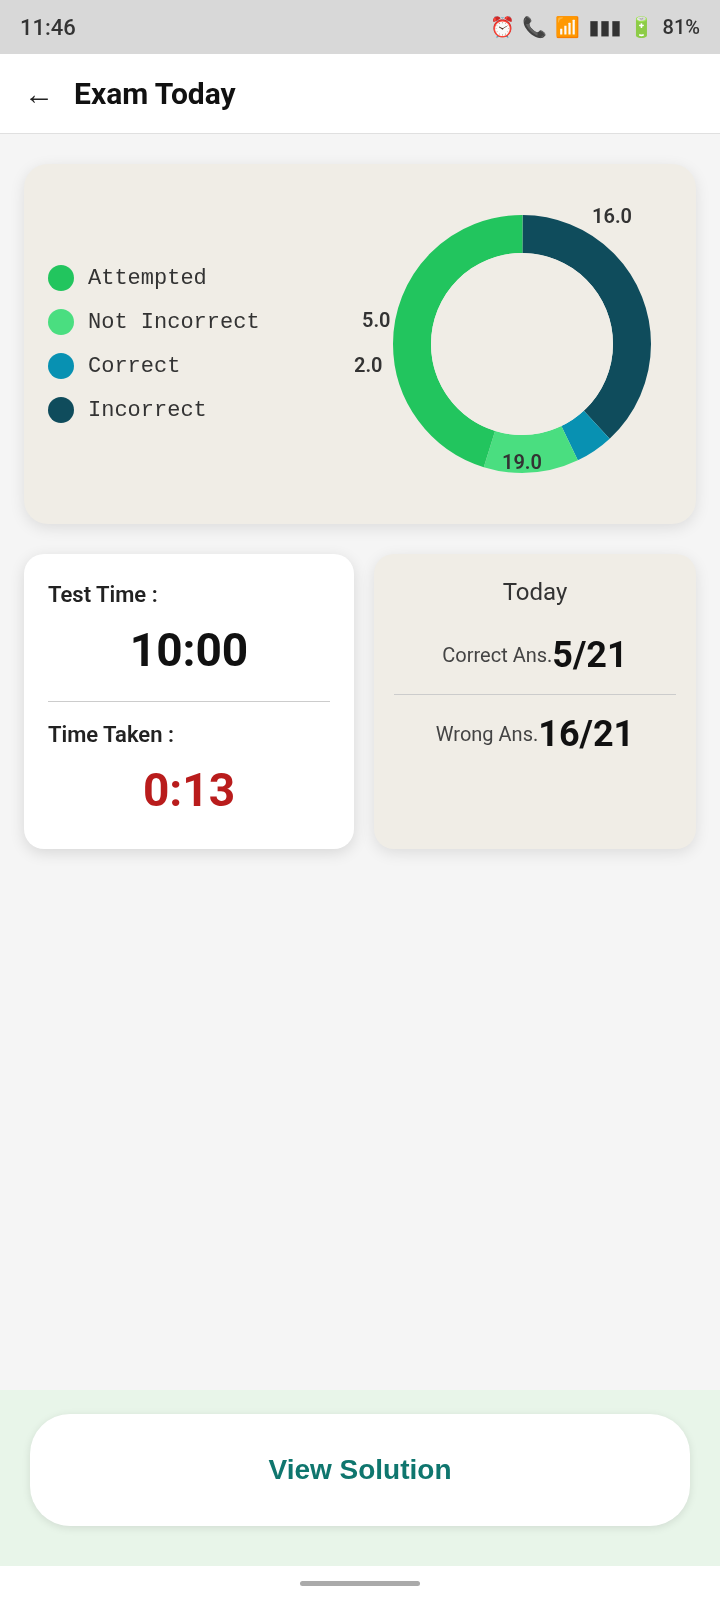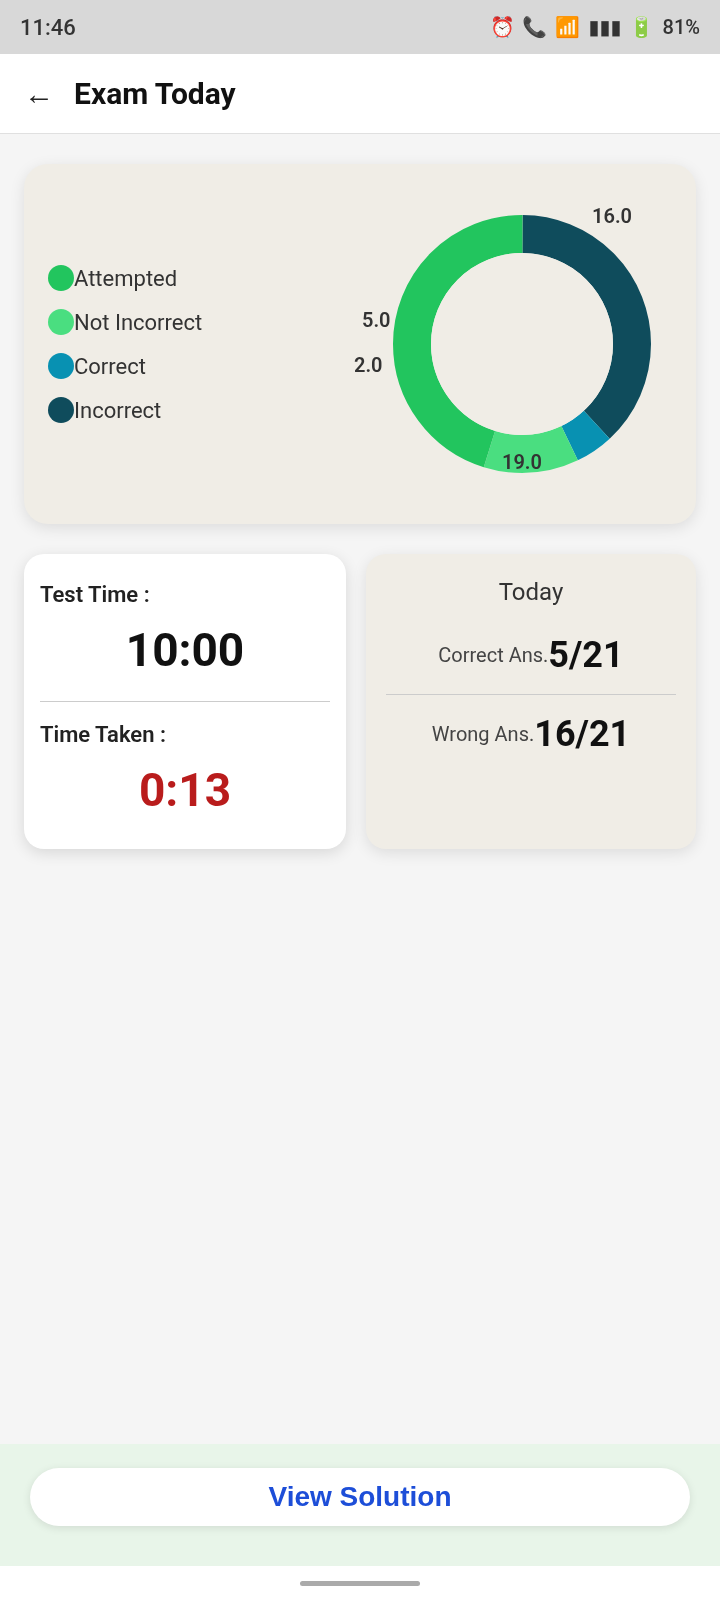--- a/index.html
+++ b/index.html
@@ -77,20 +77,22 @@
     }
 
     .legend {
       display: flex;
       flex-direction: column;
       gap: 18px;
     }
     .legend-item {
       display: flex;
       align-items: center;
+      gap: 14px;
+      font-family: Liberation Mono, monospace;
     }
     .legend-dot {
       width: 26px;
       height: 26px;
       border-radius: 50%;
       flex-shrink: 0;
     }
     .legend-label {
       font-size: 22px;
       color: #333;
@@ -123,21 +125,21 @@
     .cards-row {
       display: flex;
       gap: 20px;
       align-items: stretch;
     }
 
     
     .time-card {
       background: #fff;
       border-radius: 20px;
-      padding: 28px 16px;
+      padding: 28px 24px;
       flex: 1;
       box-shadow: 0 4px 15px rgba(0,0,0,0.12);
       display: flex;
       flex-direction: column;
       gap: 12px;
     }
     .time-card-label {
       font-size: 22px;
       font-weight: 600;
       color: #222;
@@ -209,24 +211,24 @@
       background: #e8f5e9;
       padding: 24px 30px 40px;
       flex-shrink: 0;
       margin-top: auto;
     }
     .view-solution-btn {
       background: #fff;
       border: none;
       border-radius: 40px;
       width: 100%;
-      padding: 13px 0;
+      padding: 40px 0;
       font-size: 28px;
       font-weight: 600;
-      color: #1d4ed8;
+      color: #0f766e;
       cursor: pointer;
       box-shadow: 0 2px 8px rgba(0,0,0,0.1);
     }
 
     
     .home-indicator {
       background: #fff;
       height: 34px;
       display: flex;
       align-items: center;

